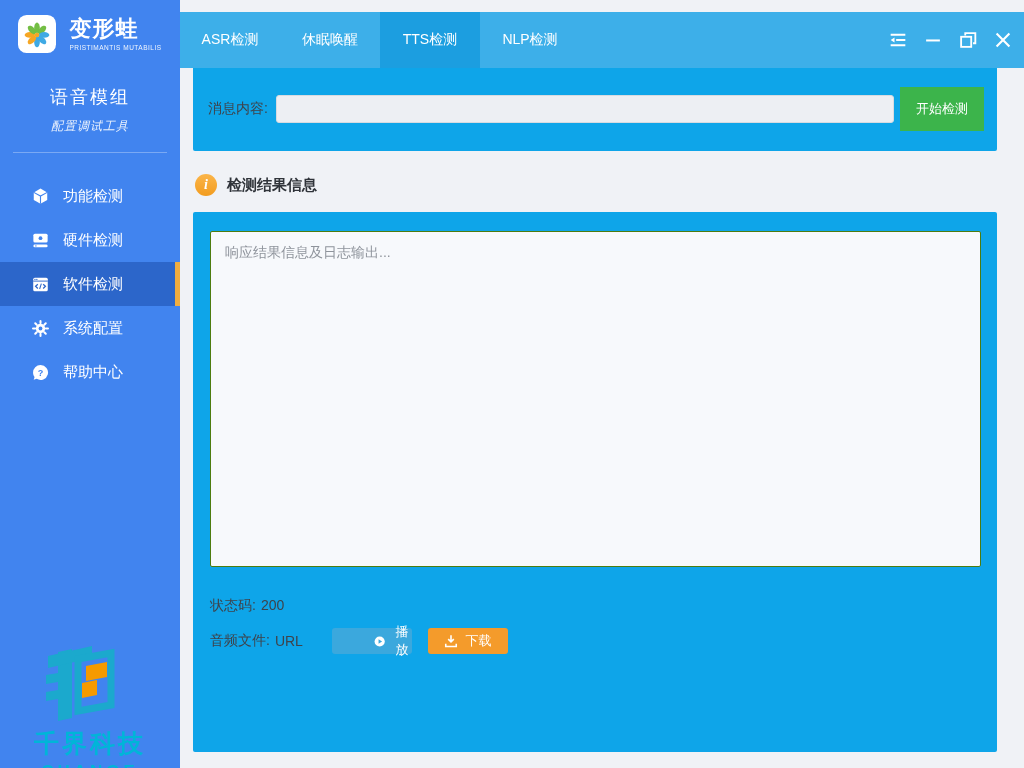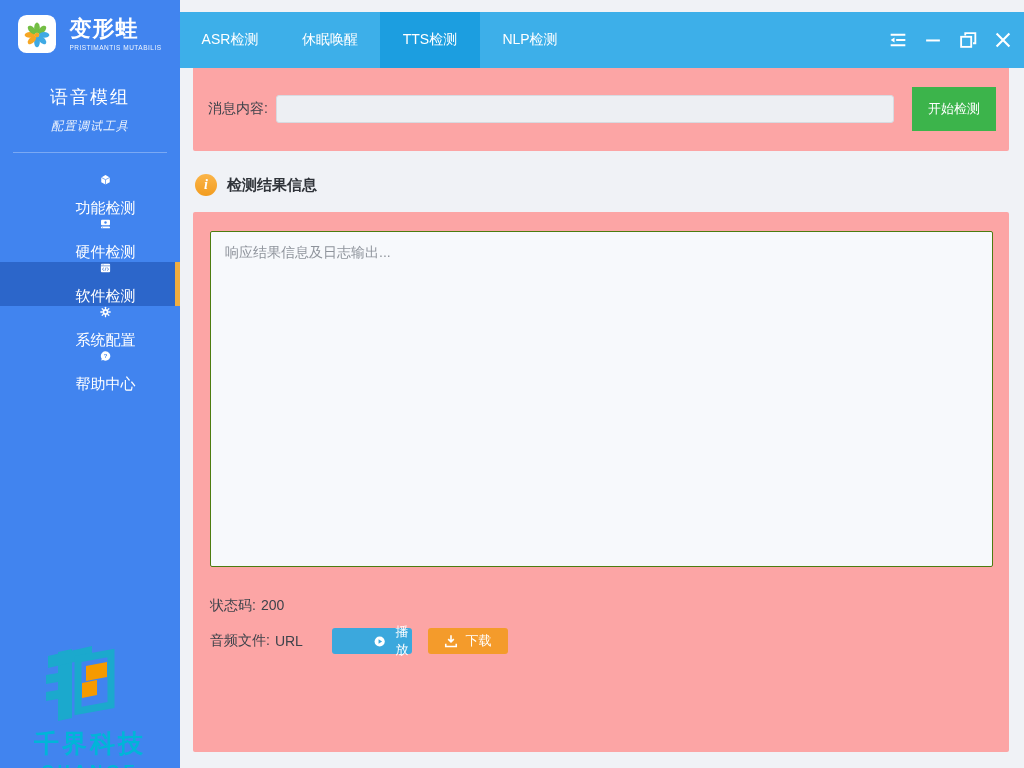--- a/index.html
+++ b/index.html
@@ -12,21 +12,21 @@
     background:#4184EF; color:#fff; z-index:3; }
   .logo-row { display:flex; align-items:center; justify-content:center; gap:13px; padding-top:15px; }
   .logo-badge { width:38px; height:38px; flex:0 0 auto; }
   .logo-cn { font-size:22px; font-weight:bold; letter-spacing:1px; line-height:1.1; }
   .logo-en { font-size:6.5px; letter-spacing:.5px; opacity:.92; margin-top:3px; white-space:nowrap; }
   .module-title { text-align:center; font-size:18px; margin-top:32px; letter-spacing:2px; }
   .module-sub { text-align:center; font-size:12px; margin-top:9px; opacity:.9; letter-spacing:1px;font-style:italic; }
   .side-divider { height:1px; background:rgba(255,255,255,.3); margin:17px 13px 0; }
   .nav { margin-top:21px; }
   .nav-item { position:relative; height:44px; display:flex; align-items:center;
-    padding-left:31px; gap:13px; font-size:15px; cursor:pointer;flex-direction:column; }
+    padding-left:31px; gap:13px; font-size:15px; cursor:pointer; }
   .nav-item.active { background:#2C66CA; }
   .nav-item.active::after { content:""; position:absolute; right:0; top:0; bottom:0;
     width:5px; background:#F0AD40; }
   .nav-icon { width:19px; height:19px; display:block; }
 
   .watermark { position:absolute; left:0; bottom:-14px; width:180px;
     display:flex; flex-direction:column; align-items:center; color:#00B5D8; }
   .watermark-flag { transform:translateX(-18px); }
   .watermark-title { font-size:25px; font-weight:bold; letter-spacing:3px; margin-top:2px; }
   .watermark-sub { font-size:17px; letter-spacing:4px; margin-top:2px; font-weight:bold; }
@@ -38,21 +38,21 @@
   .tab { width:100px; display:flex; align-items:center; justify-content:center;
     color:#fff; font-size:14px; cursor:pointer; }
   .tab.active { background:#1C9EE0;text-align:center; }
   .win-controls { display:flex; align-items:center; gap:11px; padding-right:9px; }
   .win-btn { width:24px; height:24px; display:flex; align-items:center; justify-content:center;
     background:transparent; border:none; cursor:pointer; }
   .win-btn svg { width:22px; height:22px; display:block; }
 
   
   .main { position:absolute; left:180px; top:56px; right:0; bottom:0; background:#F0F2F6; }
-  .panel { background:#fca5a5; margin-left:13px; margin-right:15px; border-radius:2px; }
+  .panel { background:#0ea5e9; margin-left:13px; margin-right:27px; border-radius:2px; }
   .panel-top { margin-top:10px; height:85px; display:flex; align-items:center;
     padding:0 13px 0 15px; }
   .msg-label { font-size:14px; color:#3E434B; white-space:nowrap; }
   .msg-input { width:618px; height:28px; margin-left:8px; background:#EDEFF3;
     border:1px solid #D7DBE1; border-radius:3px; font-size:14px; padding:0 10px; color:#3E434B; }
   .btn-green { margin-left:auto; width:84px; height:44px; background:#3CB44B; color:#fff;
     border:none; border-radius:0; font-size:13px; cursor:pointer; }
 
   .section-header { display:flex; align-items:center; gap:10px; margin:22px 0 15px 15px; height:24px; }
   .info-icon { width:22px; height:22px; border-radius:50%; flex:0 0 auto;

